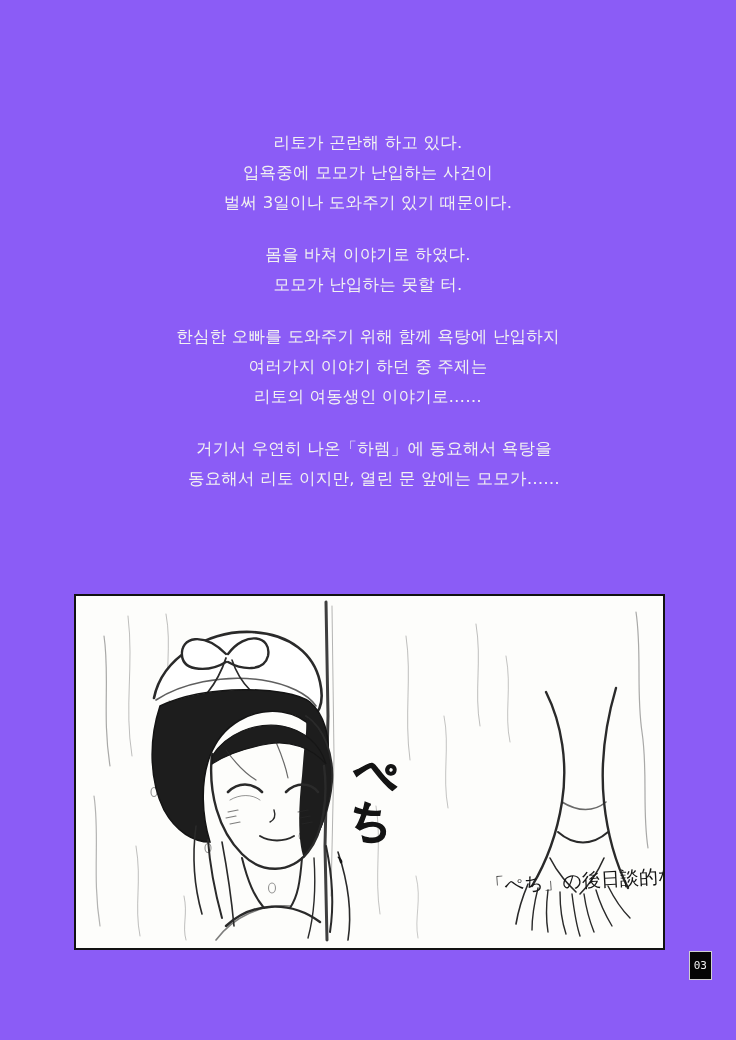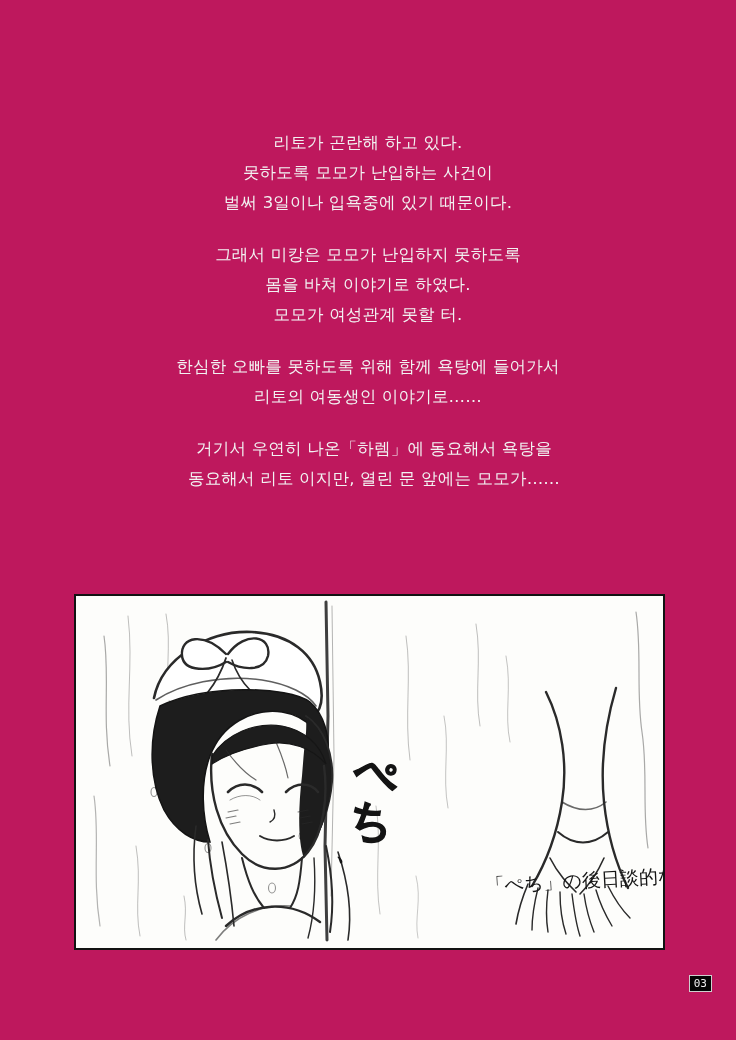--- a/index.html
+++ b/index.html
@@ -13,21 +13,21 @@
     position: relative;
     overflow: hidden;
     font-family: "DejaVu Sans", "Liberation Sans", sans-serif;
   }
 
   .page {
     position: absolute;
     left: 0; top: 0;
     width: 736px;
     height: 1040px;
-    background: #be185d;
+    background: #8b5cf6;
     text-decoration: underline;
   }
 
   
   .text-block {
     position: absolute;
     left: 0;
     top: 128px;
     width: 736px;
     text-align: center;
@@ -52,51 +52,51 @@
     background: #fdfdfb;
     border: 2px solid #121212;
     overflow: hidden;
   }
   .panel svg { display: block; width: 100%; height: 100%; }
 
   
   .page-number {
     position: absolute;
     right: 24px;
-    bottom: 48px;
+    bottom: 60px;
     border: 1px solid #cfcfcf;
     color: #f0f0f0;
     font-size: 11px;
     line-height: 13px;
-    padding: 1px 4px;
+    padding: 7px 4px;
     font-family: "DejaVu Sans Mono", "Liberation Mono", monospace;
     background: #050505;
   }
 </style>
 </head>
 <body>
 
 <div class="page">
 
   <div class="text-block">
 
     <p class="para">
       <span class="line">리토가 곤란해 하고 있다.</span>
-      <span class="line">못하도록 모모가 난입하는 사건이</span>
-      <span class="line">벌써 3일이나 입욕중에 있기 때문이다.</span>
-    </p>
-
-    <p class="para">
-      <span class="line">그래서 미캉은 모모가 난입하지 못하도록</span>
+      <span class="line">입욕중에 모모가 난입하는 사건이</span>
+      <span class="line">벌써 3일이나 도와주기 있기 때문이다.</span>
+    </p>
+
+    <p class="para">
       <span class="line">몸을 바쳐 이야기로 하였다.</span>
-      <span class="line">모모가 여성관계 못할 터.</span>
-    </p>
-
-    <p class="para">
-      <span class="line">한심한 오빠를 못하도록 위해 함께 욕탕에 들어가서</span>
+      <span class="line">모모가 난입하는 못할 터.</span>
+    </p>
+
+    <p class="para">
+      <span class="line">한심한 오빠를 도와주기 위해 함께 욕탕에 난입하지</span>
+      <span class="line">여러가지 이야기 하던 중 주제는</span>
       <span class="line">리토의 여동생인 이야기로……</span>
     </p>
 
     <p class="para">
       <span class="line">거기서 우연히 나온「하렘」에 동요해서 욕탕을</span>
       <span class="line">동요해서 리토 이지만, 열린 문 앞에는 모모가……</span>
     </p>
 
   </div>
 

